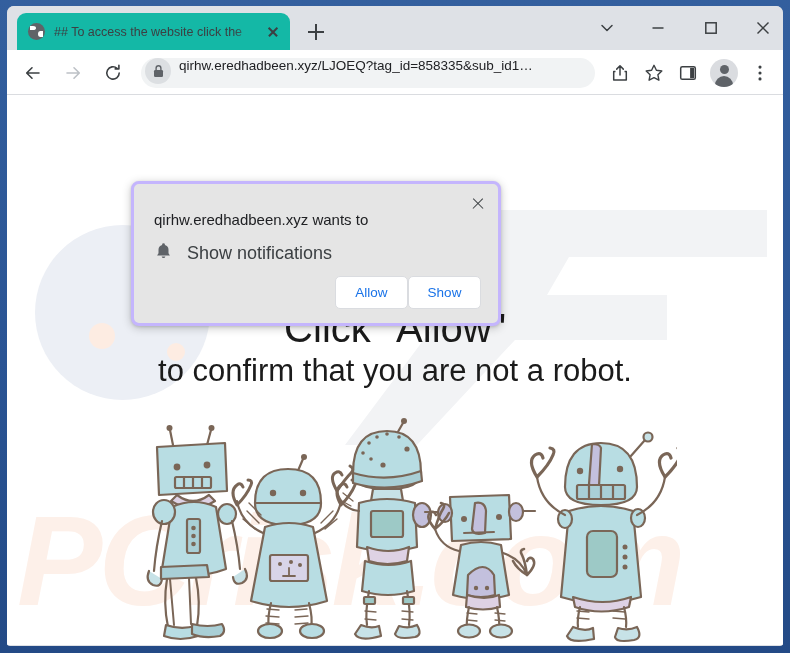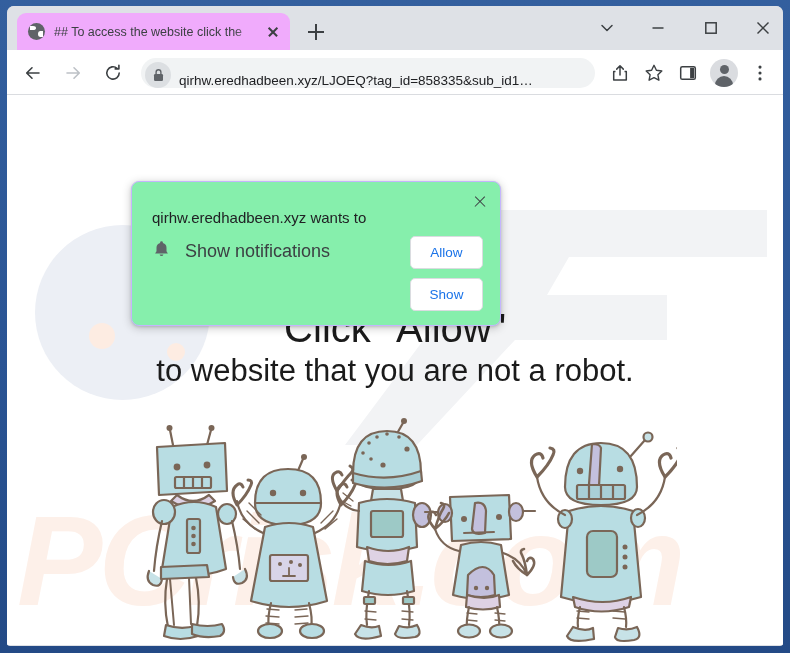--- a/index.html
+++ b/index.html
@@ -30,21 +30,21 @@
   
   #tabstrip {
     position: relative;
     height: 44px;
     background: #dee1e6;
   }
   #tab-active {
     position: absolute;
     left: 10px; top: 7px;
     width: 273px; height: 37px;
-    background: #f0abfc;
+    background: #14b8a6;
     border-radius: 9px 9px 0 0;
     display: flex;
     align-items: center;
     padding: 0 8px 0 11px;
   }
   #tab-favicon {
     width: 17px; height: 17px;
     flex: 0 0 17px;
     border-radius: 50%;
     background: #5f6368;
@@ -135,21 +135,21 @@
   }
   .nav-btn svg { position:absolute; left:50%; top:50%; transform:translate(-50%,-50%); }
 
   #omnibox {
     flex: 1 1 auto;
     height: 30px;
     margin: 0 8px 0 8px;
     background: #f1f3f4;
     border-radius: 16px;
     display: flex;
-    align-items: flex-end;
+    align-items: flex-start;
     padding: 0 6px 0 4px;
     min-width: 0;
     cursor: text;
   }
   #lock-wrap {
     width: 26px; height: 26px;
     flex: 0 0 26px;
     border-radius: 50%;
     background: #dcdfe2;
     display:flex; align-items:center; justify-content:center;
@@ -249,22 +249,22 @@
     font-family: "Liberation Sans", sans-serif;
   }
 
   #robots { position:absolute; left: 130px; top: 320px; width: 540px; height: 230px; }
 
   
   #perm-dialog {
     position: absolute;
     left: 124px; top: 86px;
     width: 370px; height: 145px;
-    background: #86efac;
-    border: 1px solid #c4b5fd;
+    background: #e5e5e5;
+    border: 3px solid #c4b5fd;
     border-radius: 8px;
     box-shadow: 0 2px 10px rgba(0,0,0,0.22), 0 1px 3px rgba(0,0,0,0.12);
     z-index: 20;
   }
   #perm-close {
     position:absolute; right: 9px; top: 9px;
     width: 22px; height: 22px; cursor:pointer;
   }
   #perm-close::before, #perm-close::after {
     content:""; position:absolute; left:4px; top:10px;
@@ -276,21 +276,21 @@
     position:absolute; left: 20px; top: 27px;
     font-size: 15px; color: #202124;
   }
   #perm-row {
     position:absolute; left: 21px; top: 58px;
     display:flex; align-items:center;
   }
   #perm-label { margin-left: 15px; font-size: 18px; color: #3c4043; }
   #perm-actions {
     position:absolute; right: 17px; bottom: 14px;
-    display:flex; gap: 9px; flex-direction: column;
+    display:flex; 
   }
   .perm-btn {
     min-width: 73px; height: 33px;
     background: #ffffff;
     border: 1px solid #dadce0;
     border-radius: 5px;
     color: #1a73e8;
     font-size: 13.5px;
     font-family: "Liberation Sans", sans-serif;
     cursor: pointer;
@@ -399,21 +399,21 @@
       <div class="blob" id="blob2"></div>
       <div class="blob" id="blob3"></div>
 
       <svg id="wm-logo" viewBox="0 0 430 250">
         <path d="M118 15 L430 15 L430 62 L232 62 L210 100 L330 100 L330 145 L178 145 L80 250 L8 250 L150 60 Z" fill="#f2f3f5"></path>
       </svg>
 
       <div id="wm-text">PCrisk.com</div>
 
       <div id="headline">Click "Allow"</div>
-      <div id="subline">to website that you are not a robot.</div>
+      <div id="subline">to confirm that you are not a robot.</div>
 
       <svg id="robots" viewBox="0 0 540 230">
         <g fill="#b8dde3" stroke="#7a6657" stroke-width="2.2" stroke-linejoin="round" stroke-linecap="round">
 
           <g>
             <line x1="36" y1="30" x2="33" y2="15"></line>
               <circle cx="32.5" cy="13" r="3" fill="#7a6657" stroke="none"></circle>
             <line x1="70" y1="30" x2="74" y2="15"></line>
               <circle cx="74.5" cy="13" r="3" fill="#7a6657" stroke="none"></circle>
             <path d="M20 32 L88 28 L90 76 L22 80 Z"></path>

